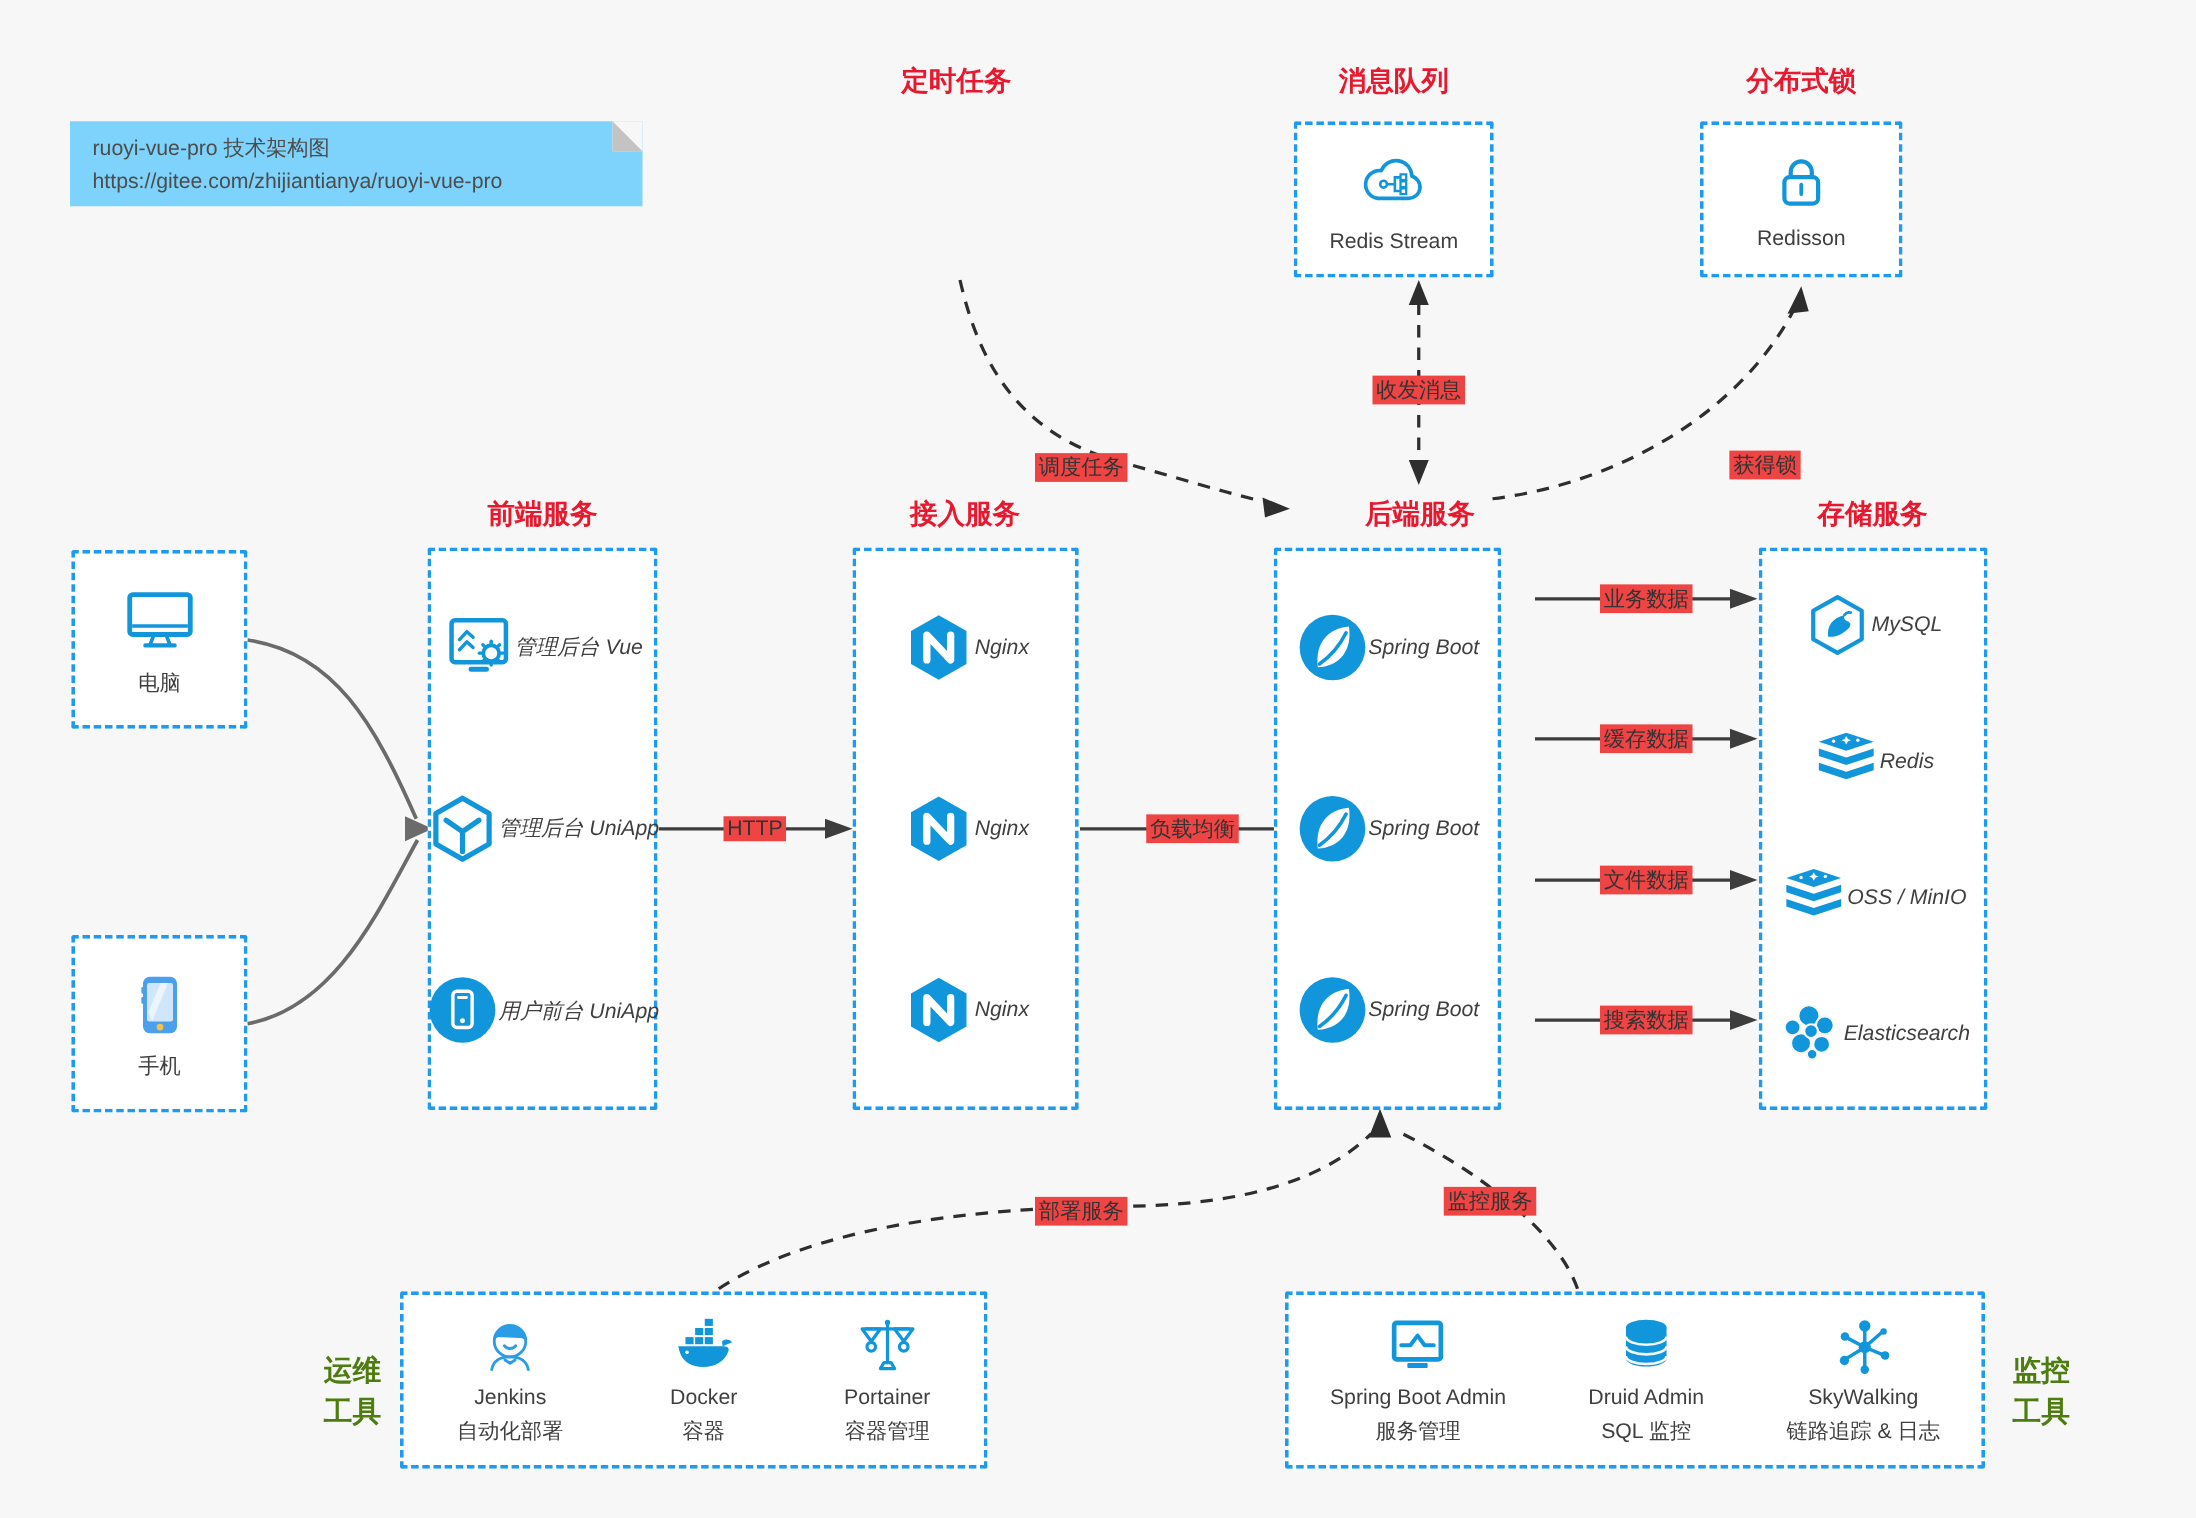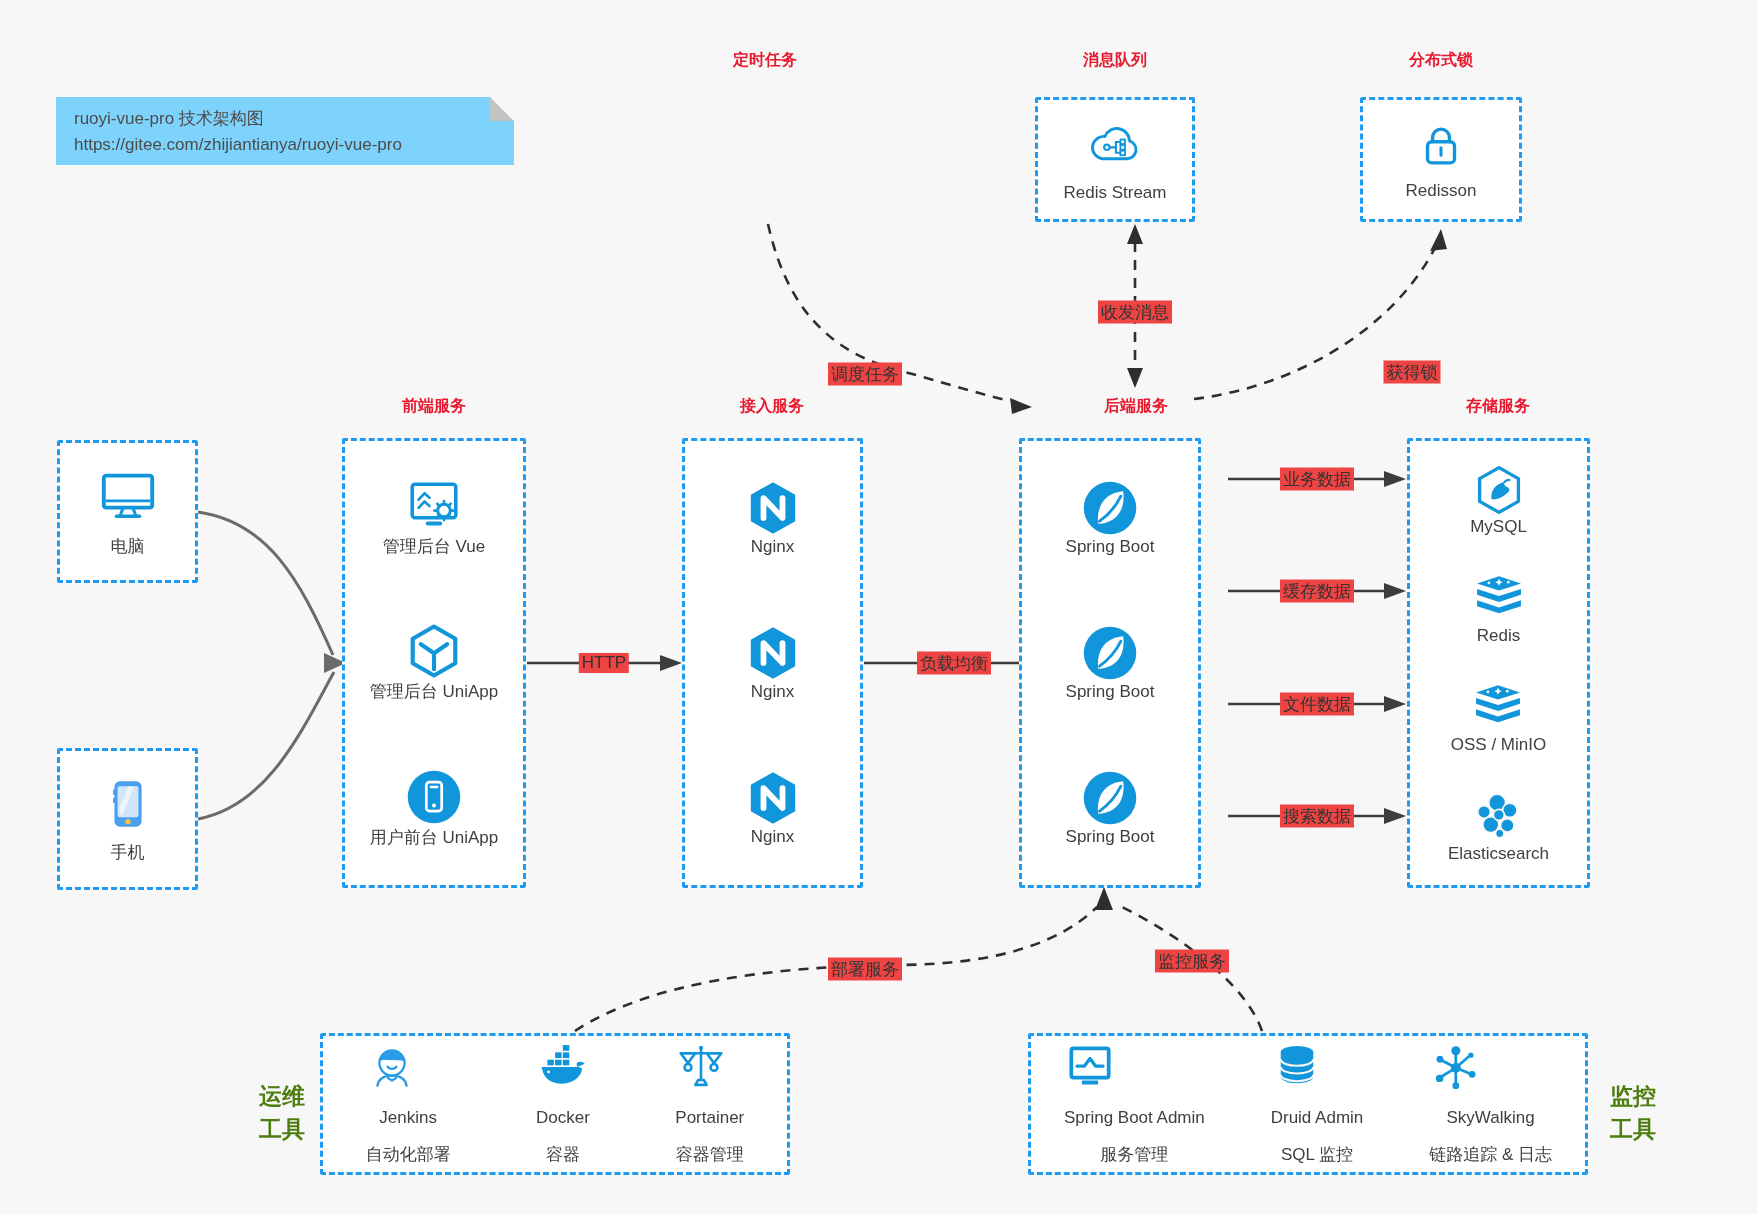--- a/index.html
+++ b/index.html
@@ -4,28 +4,28 @@
 <style>
   html,body{margin:0;padding:0;background:#f7f7f7;font-family:"Liberation Sans","DejaVu Sans",sans-serif;}
   .canvas{position:relative;width:1757px;height:1214px;background:#f7f7f7;overflow:hidden;}
   .connectors{position:absolute;left:0;top:0;}
   
   .note{position:absolute;left:56px;top:97px;width:458px;height:68px;background:#7dd3fc;color:#4c4c4c;
         font-size:17px;line-height:26px;padding:9px 0 0 18px;box-sizing:border-box;}
   .note-fold{position:absolute;top:0;right:0;width:0;height:0;
         border-left:24px solid #c3c3c3;border-top:24px solid #f7f7f7;}
   
-  .grp-title{position:absolute;transform:translateX(-50%);color:#e8192e;font-weight:bold;font-size:16px;white-space:nowrap;}
+  .grp-title{position:absolute;transform:translateX(-50%);color:#e8192e;font-weight:bold;font-size:22px;white-space:nowrap;}
   
   .dbox{position:absolute;background:#ffffff;border:3px dashed #1e9bf0;border-radius:2px;box-sizing:border-box;display:flex;}
   .center-box{flex-direction:column;align-items:center;justify-content:center;gap:8px;}
   .col-box{flex-direction:column;align-items:center;justify-content:space-around;padding:4px 0;}
   .bottom-box{flex-direction:row;align-items:center;justify-content:space-around;}
-  .item{display:flex;flex-direction:column;align-items:center;gap:0;}
-  .b-item{display:flex;flex-direction:column;gap:14px;text-align:center;}
+  .item{display:flex;flex-direction:row;align-items:center;gap:0;font-style:italic;}
+  .b-item{display:flex;flex-direction:column;align-items:center;gap:4px;text-align:center;}
   .node-label{font-size:17px;color:#3f3f3f;white-space:nowrap;}
   .b-label{font-size:17px;color:#3f3f3f;line-height:1.35;white-space:nowrap;}
   .icon-52{width:52px;height:52px;}
   .icon-54{width:54px;height:54px;}
   .icon-58{width:58px;height:58px;}
   .icon-62{width:62px;height:62px;}
   
   .edge-label{position:absolute;transform:translate(-50%,-50%);background:#ef4444;color:#333333;
         font-size:17px;padding:0 3px;white-space:nowrap;}
   .side-label{position:absolute;color:#4d7c0f;font-weight:bold;font-size:23px;line-height:1.45;text-align:center;}

